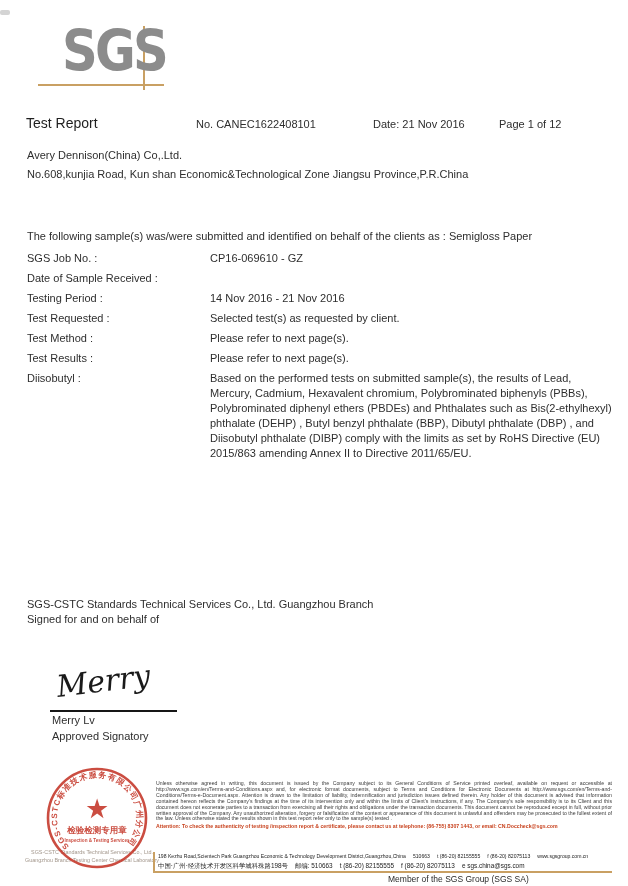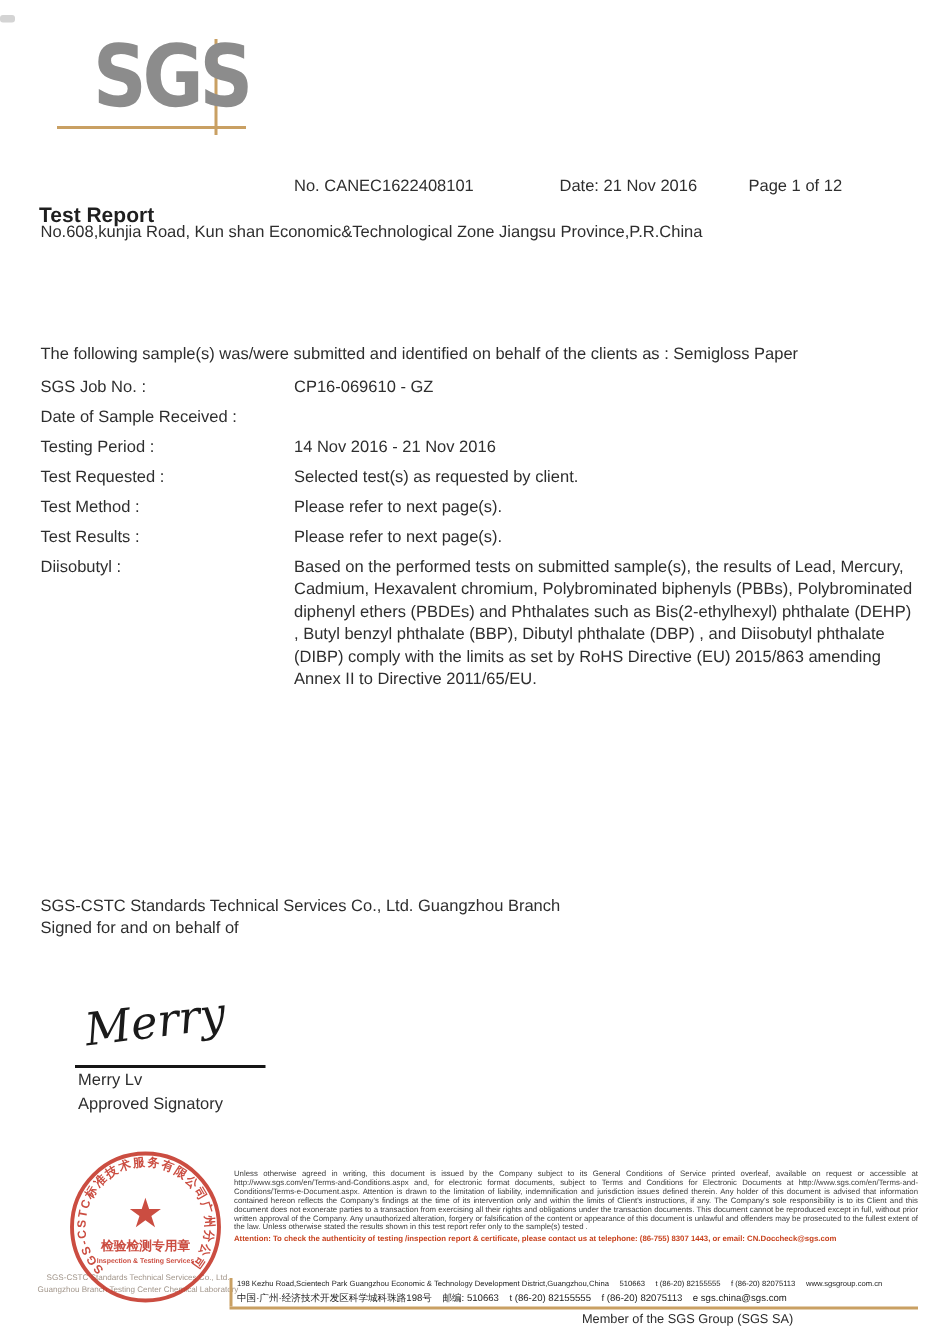--- a/index.html
+++ b/index.html
@@ -17,31 +17,31 @@
   .logo-wrap { position: absolute; left: 58px; top: 16px; width: 120px; height: 80px; }
   .logo-text {
     position: absolute; left: 4px; top: 2px;
     font-family: "DejaVu Sans", sans-serif; font-weight: bold; font-size: 54px;
     letter-spacing: -3px; color: #8c8c8c; transform: scale(0.92, 1.06); transform-origin: left top;
   }
   .logo-underline { position: absolute; left: -20px; top: 68px; width: 126px; height: 2px; background: #c9a063; }
   .logo-vline { position: absolute; left: 85px; top: 10px; width: 2px; height: 64px; background: #c9a063; }
 
   
-  .hdr-title { position: absolute; left: 26px; top: 115px; font-size: 14px; font-weight: bold; color: #1f1f1f; margin-top: 20px; }
+  .hdr-title { position: absolute; left: 26px; top: 115px; font-size: 14px; font-weight: normal; color: #1f1f1f; }
   .hdr-no   { position: absolute; left: 196px; top: 118px; font-size: 11px; text-align: center; }
   .hdr-date { position: absolute; left: 373px; top: 118px; font-size: 11px; }
   .hdr-page { position: absolute; left: 499px; top: 118px; font-size: 11px; }
 
   .client { position: absolute; left: 27px; top: 146px; font-size: 11px; line-height: 19px; }
 
   .sample-line { position: absolute; left: 27px; top: 230px; font-size: 11px; width: 580px; }
 
   .fields { position: absolute; left: 27px; top: 251px; width: 585px; }
-  .field-row { display: flex; font-size: 11px; line-height: 15px; margin-bottom: 5px; }
+  .field-row { display: flex; font-size: 11px; line-height: 15px; margin-bottom: 5px; gap: 14px; }
   .field-label { width: 169px; flex: 0 0 169px; }
   .field-value { width: 415px; }
 
   .signed { position: absolute; left: 27px; top: 597px; font-size: 11px; line-height: 15px; }
 
   .sig-svg { position: absolute; left: 40px; top: 655px; }
   .sig-line { position: absolute; left: 50px; top: 710px; width: 127px; height: 2px; background: #161616; }
   .sig-name { position: absolute; left: 52px; top: 714px; font-size: 11px; }
   .sig-title { position: absolute; left: 52px; top: 730px; font-size: 11px; }
 
@@ -81,20 +81,21 @@
     <div class="logo-vline"></div>
     <div class="logo-text">SGS</div>
   </div>
 
   <div class="hdr-title">Test Report</div>
   <div class="hdr-no">No. CANEC1622408101</div>
   <div class="hdr-date">Date: 21 Nov 2016</div>
   <div class="hdr-page">Page 1 of 12</div>
 
   <div class="client">
+    <div>Avery Dennison(China) Co,.Ltd.</div>
     <div>No.608,kunjia Road, Kun shan Economic&amp;Technological Zone Jiangsu Province,P.R.China</div>
   </div>
 
   <div class="sample-line">The following sample(s) was/were submitted and identified on behalf of the clients as : Semigloss Paper</div>
 
   <div class="fields">
     <div class="field-row">
       <div class="field-label">SGS Job No. :</div>
       <div class="field-value">CP16-069610 - GZ</div>
     </div>

